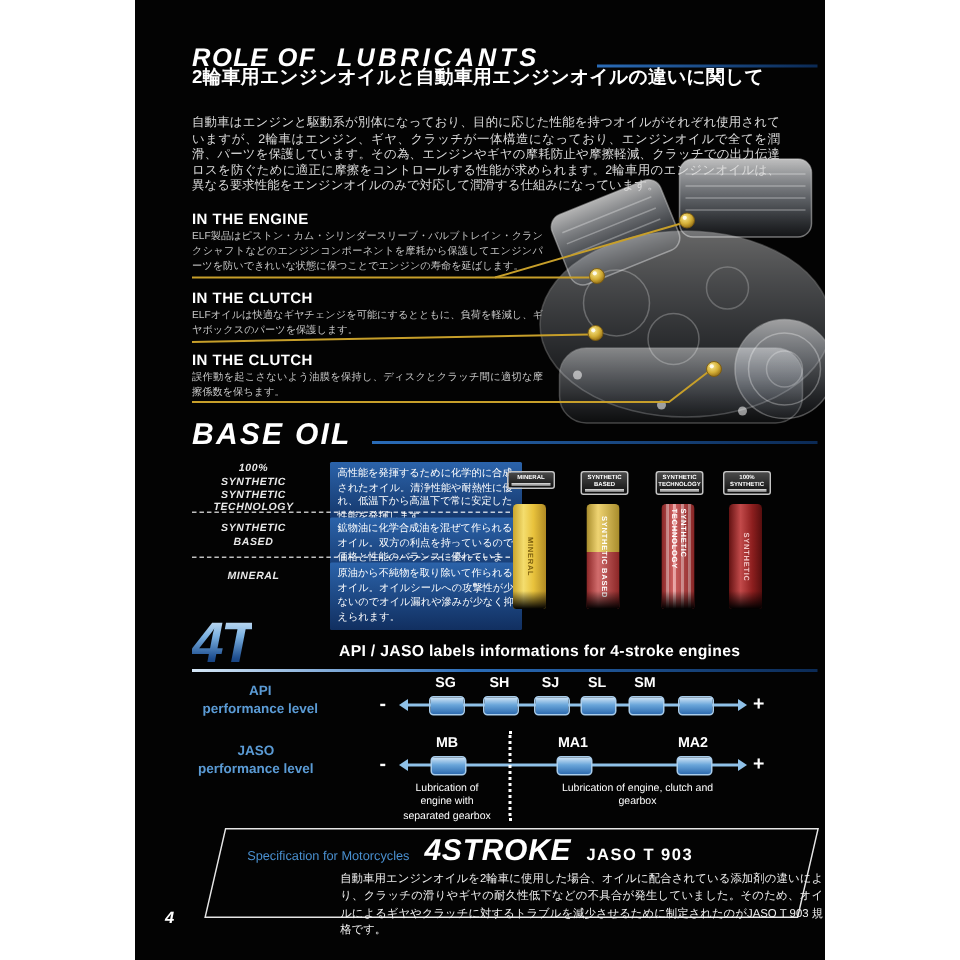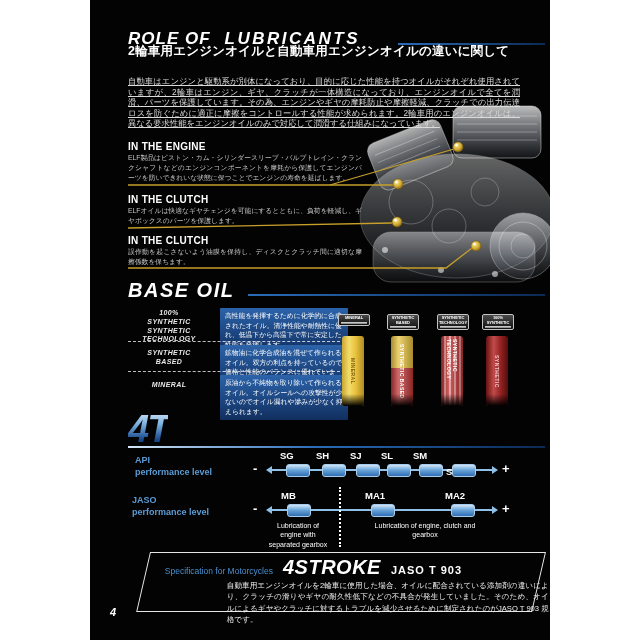--- a/index.html
+++ b/index.html
@@ -9,21 +9,21 @@
   .art{position:absolute;left:0;top:0;width:460px;height:640px;pointer-events:none;}
 
   .abs{position:absolute;}
   .pre{white-space:pre-line;}
 
   
   .h-title{left:38px;top:29px;color:#fff;font-style:italic;font-weight:900;font-size:17px;letter-spacing:1px;}
   .h-title .w2{margin-left:14px;letter-spacing:2.5px;}
   .h-rule{left:308px;top:43px;width:147px;height:2px;background:linear-gradient(90deg,#2a6cb8,#0b2a55);}
   .intro-h{left:38px;top:43px;color:#fff;font-weight:800;font-size:12.5px;letter-spacing:.2px;}
-  .intro-b{left:38px;top:76px;width:392px;color:#dcdcdc;font-size:8.3px;line-height:1.28;text-align:justify;text-decoration:underline;}
+  .intro-b{left:38px;top:76px;width:392px;color:#dcdcdc;font-size:8.3px;line-height:1.28;text-align:justify;}
 
   
   .co-t{color:#fff;font-weight:900;font-size:10px;letter-spacing:.3px;}
   .co-b{width:234px;color:#c8c8c8;font-size:6.8px;line-height:1.45;text-align:justify;}
 
   
   .bo-title{left:38px;top:279px;color:#fff;font-style:italic;font-weight:900;font-size:20px;letter-spacing:1.5px;}
   .bo-rule{left:158px;top:294px;width:297px;height:2px;background:linear-gradient(90deg,#2a6cb8,#0b2a55);}
   .bo-label{width:86px;text-align:center;color:#e8e8e8;font-style:italic;font-weight:800;font-size:7px;line-height:1.25;letter-spacing:.4px;}
   .bo-desc{left:130px;width:118px;background:linear-gradient(180deg,#2b63aa,#112f60);color:#fff;
@@ -51,27 +51,27 @@
   .b3 span{color:#fff;}
   .b4{background:linear-gradient(90deg,#641212,#c24a4a 35%,#8e1f1f 70%,#560e0e);}
   .b4 span{color:#f2c6c6;}
 
   
   .ft-logo{left:38px;top:408px;font-style:italic;font-weight:900;font-size:38px;letter-spacing:-2px;
            background:linear-gradient(180deg,#e7f2fc 0%,#7ab0e0 38%,#1c4c8e 72%,#0d2c58 100%);
            -webkit-background-clip:text;background-clip:text;color:transparent;}
   .ft-head{left:136px;top:428px;color:#fff;font-weight:800;font-size:10.5px;letter-spacing:.2px;}
   .ft-rule{left:38px;top:446px;width:417px;height:2px;background:linear-gradient(90deg,#d5e7f7,#2a6cb8 45%,#0b2a55);}
-  .scale-label{color:#5b9bd5;font-weight:800;font-size:9px;line-height:1.3;}
+  .scale-label{color:#5b9bd5;font-weight:800;font-size:9px;line-height:1.3;text-align:center;}
   .scale-line{height:1.5px;background:#8fc1e8;}
   .tri{width:0;height:0;border-top:4px solid transparent;border-bottom:4px solid transparent;}
   .tri-l{border-right:6px solid #8fc1e8;}
   .tri-r{border-left:6px solid #8fc1e8;}
   .sign{color:#fff;font-weight:900;font-size:13px;}
-  .glabel{width:34px;color:#fff;font-weight:800;font-size:9.5px;}
+  .glabel{width:34px;text-align:center;color:#fff;font-weight:800;font-size:9.5px;}
   .chip{width:22px;height:11px;border-radius:3px;border:1px solid #a9cdec;
         background:linear-gradient(180deg,#cfe4f6,#6aa6da 45%,#2f6cb0);}
   .divider{border-left:2px dotted #fff;width:0;height:60px;}
   .note{color:#fff;font-size:7px;line-height:1.35;text-align:center;}
 
   
   .spec-box{left:60px;top:552px;width:394px;height:58px;border:1px solid #e6e6e6;
             transform:skewX(-13deg);transform-origin:top left;}
   .spec-in{position:absolute;inset:0;transform:skewX(13deg);transform-origin:top left;padding:3px 8px 0 14px;}
   .spec-row{display:flex;align-items:baseline;gap:10px;}
@@ -192,20 +192,21 @@
         <span>SYNTHETIC BASED</span>
       </div>
     <div class="abs bottle b3" style="left:351px">
         <span>SYNTHETIC TECHNOLOGY</span>
       </div>
     <div class="abs bottle b4" style="left:396px">
         <span>SYNTHETIC</span>
       </div>
 
     <div class="abs ft-logo">4T</div>
+    <div class="abs ft-head">API / JASO  labels informations for 4-stroke engines</div>
     <div class="abs ft-rule"></div>
 
     <div class="abs scale-label pre" style="left:45px;top:455px">API
 performance level</div>
     <div class="abs sign" style="left:163px;top:461px">-</div>
     <div class="abs tri tri-l" style="left:176px;top:466px"></div>
     <div class="abs scale-line" style="left:182px;top:469px;width:220px"></div>
     <div class="abs tri tri-r" style="left:402px;top:466px"></div>
     <div class="abs sign" style="left:412px;top:461px">+</div>
     <div class="abs glabel" style="left:190px;top:450px">SG</div>

